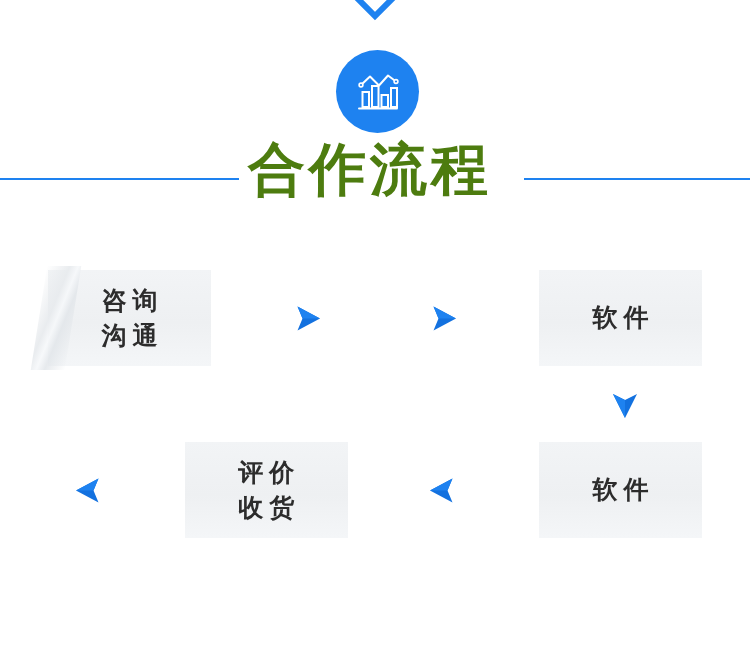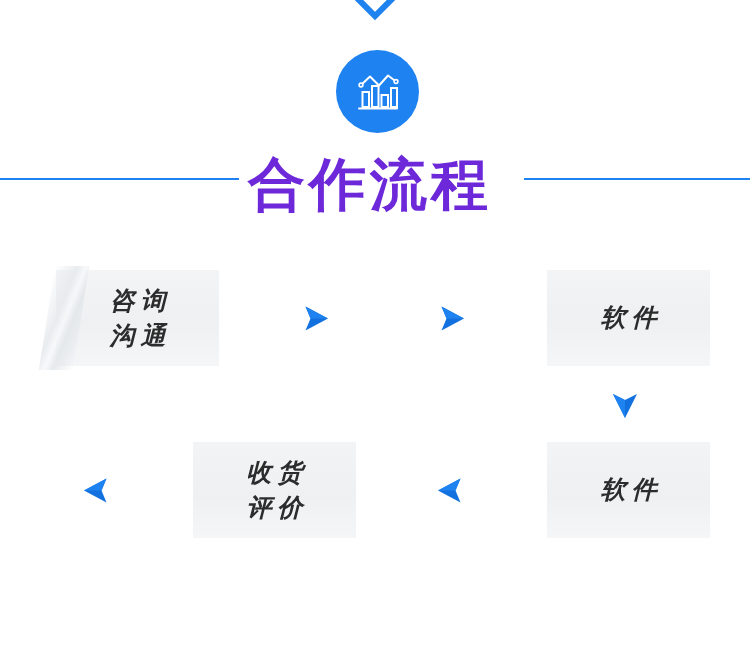--- a/index.html
+++ b/index.html
@@ -58,43 +58,41 @@
   .rule.right { left: 524px; width: 226px; }
   #section-title {
     position: absolute;
     left: 0;
     top: -8px;
     width: 740px;
     text-align: center;
     font-size: 57px;
     font-weight: 700;
     letter-spacing: 4px;
-    color: #6d28d9;
+    color: #4d7c0f;
     line-height: 1.25;
     white-space: nowrap;
-    margin-top: 15px;
   }
 
   
   #flow {
     position: absolute;
     left: 0;
     top: 262px;
     width: 750px;
     height: 290px;
   }
   .flow-row {
     position: absolute;
-    left: 56px;
+    left: 48px;
     width: 654px;
     height: 96px;
     display: flex;
     align-items: center;
     justify-content: space-between;
-    font-style: italic;
   }
   .flow-row.row-1 { top: 8px; }
   .flow-row.row-2 { top: 180px; }
 
   .step-box {
     position: relative;
     width: 163px;
     height: 96px;
     background: linear-gradient(180deg, #f2f4f6 0%, #eef0f2 55%, #f4f6f8 100%);
     display: flex;
@@ -223,22 +221,22 @@
 
 
     <div class="arrow-cell">
       <svg width="34" height="34" viewBox="0 0 34 34">
         <path d="M26.5 5.5 L4 17.5 L26.5 29.5 L21.5 17.5 Z" fill="#1371DF"></path>
         <path d="M26.5 5.5 L4 17.5 L21.5 17.5 Z" fill="#1E82F0"></path>
       </svg>
     </div>
 
     <div class="step-box">
+      <div class="step-line">评价</div>
       <div class="step-line">收货</div>
-      <div class="step-line">评价</div>
     </div>
 
     <div class="arrow-cell">
       <svg width="34" height="34" viewBox="0 0 34 34">
         <path d="M26.5 5.5 L4 17.5 L26.5 29.5 L21.5 17.5 Z" fill="#1371DF"></path>
         <path d="M26.5 5.5 L4 17.5 L21.5 17.5 Z" fill="#1E82F0"></path>
       </svg>
     </div>
 
     <div class="step-box">

